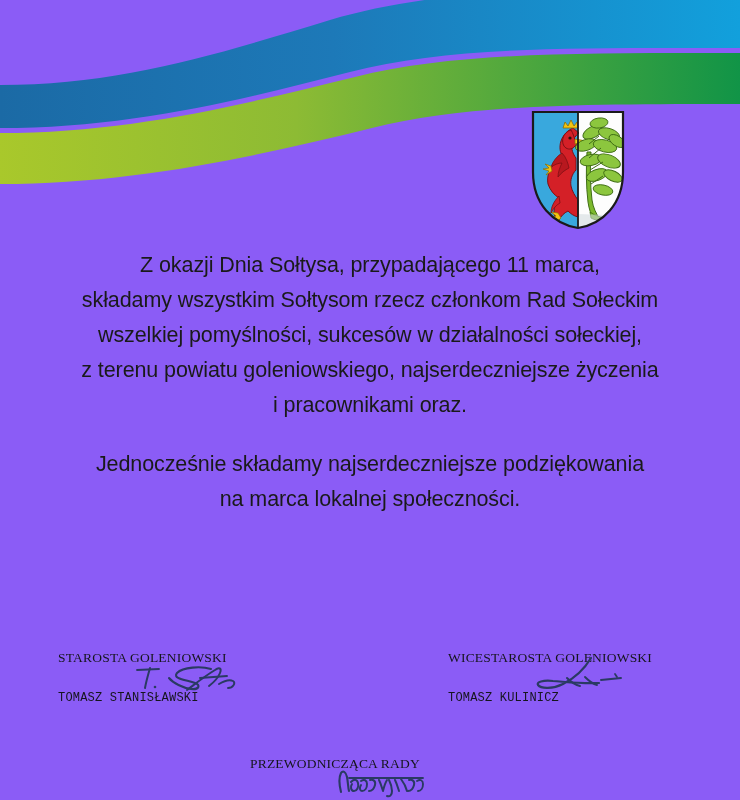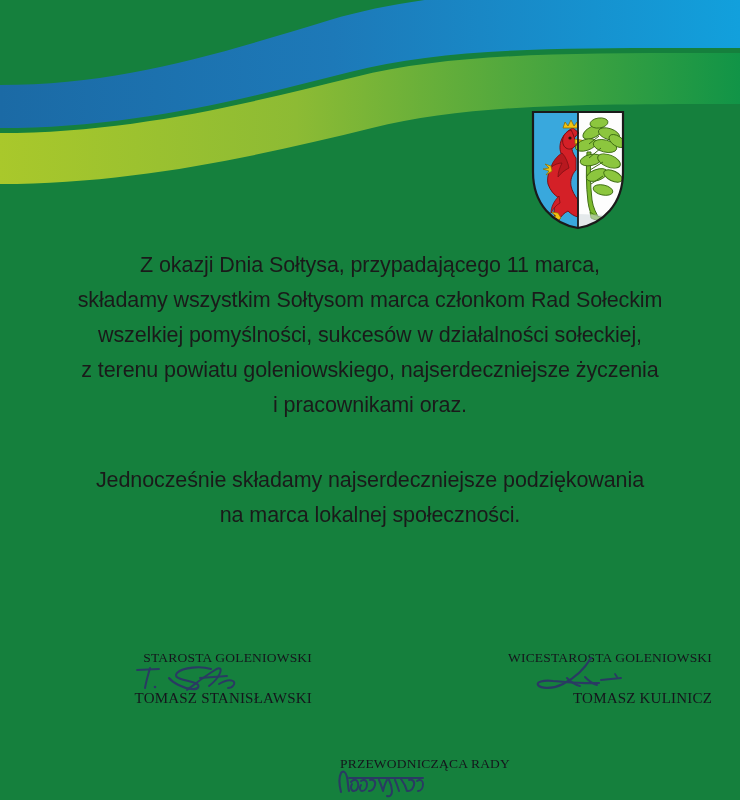--- a/index.html
+++ b/index.html
@@ -8,21 +8,21 @@
     padding: 0;
     background: #ffffff;
   }
   body {
     font-family: "Liberation Sans", sans-serif;
   }
   #card {
     position: relative;
     width: 740px;
     height: 800px;
-    background: #15803d;
+    background: #8b5cf6;
     overflow: hidden;
   }
 
   
   #header-banner {
     position: absolute;
     left: 0;
     top: 0;
     width: 740px;
     height: 232px;
@@ -54,60 +54,60 @@
     left: 0;
     top: 248px;
     width: 740px;
     text-align: center;
   }
   .msg-paragraph {
     margin: 0;
     padding: 0;
   }
   #paragraph-two {
-    margin-top: 40px;
+    margin-top: 24px;
   }
   .msg-line {
     display: block;
     font-size: 21.5px;
     line-height: 35px;
     color: #1a1a1a;
     letter-spacing: -0.1px;
     white-space: nowrap;
   }
 
   
   #signature-area {
     position: absolute;
     left: 0;
     top: 640px;
     width: 740px;
     height: 160px;
   }
   .signature-block {
     position: absolute;
-    text-align: right;
+    text-align: left;
   }
   #signature-starosta   { left: 58px;  top: 10px;  width: 254px; }
   #signature-wicestarosta { left: 448px; top: 10px;  width: 264px; }
   #signature-przewodniczaca { left: 250px; top: 72px; width: 260px; margin-top: 44px; }
 
   .sig-title {
     display: block;
     font-family: "Liberation Serif", serif;
     font-size: 13.5px;
     line-height: 16px;
     letter-spacing: 0.2px;
     color: #15151c;
     white-space: nowrap;
   }
   .sig-name {
     display: block;
-    font-family: Liberation Serif, serif;
-    font-size: 15px;
+    font-family: Liberation Mono, monospace;
+    font-size: 12px;
     line-height: 17px;
     letter-spacing: 0.2px;
     color: #15151c;
     white-space: nowrap;
   }
   .sig-scribble {
     position: relative;
     height: 30px;
     margin: -2px 0 -4px 0;
     pointer-events: none;
@@ -223,21 +223,21 @@
 
       <path fill="none" stroke="#1a1a1a" stroke-width="2.2" d="M4,4 L94,4 L94,64 C94,96 74,116 49,120 C24,116 4,96 4,64 Z"></path>
       <line x1="49" y1="4" x2="49" y2="120" stroke="#1a1a1a" stroke-width="1.8"></line>
     </svg>
   </div>
 
   <div id="message-body">
 
     <div class="msg-paragraph" id="paragraph-one">
       <span class="msg-line">Z okazji Dnia Sołtysa, przypadającego 11 marca,</span>
-      <span class="msg-line">składamy wszystkim Sołtysom marca członkom Rad Sołeckim</span>
+      <span class="msg-line">składamy wszystkim Sołtysom rzecz członkom Rad Sołeckim</span>
       <span class="msg-line">wszelkiej pomyślności, sukcesów w działalności sołeckiej,</span>
       <span class="msg-line">z terenu powiatu goleniowskiego, najserdeczniejsze życzenia</span>
       <span class="msg-line">i pracownikami oraz.</span>
     </div>
 
     <div class="msg-paragraph" id="paragraph-two">
       <span class="msg-line">Jednocześnie składamy najserdeczniejsze podziękowania</span>
       <span class="msg-line">na marca lokalnej społeczności.</span>
     </div>
 

